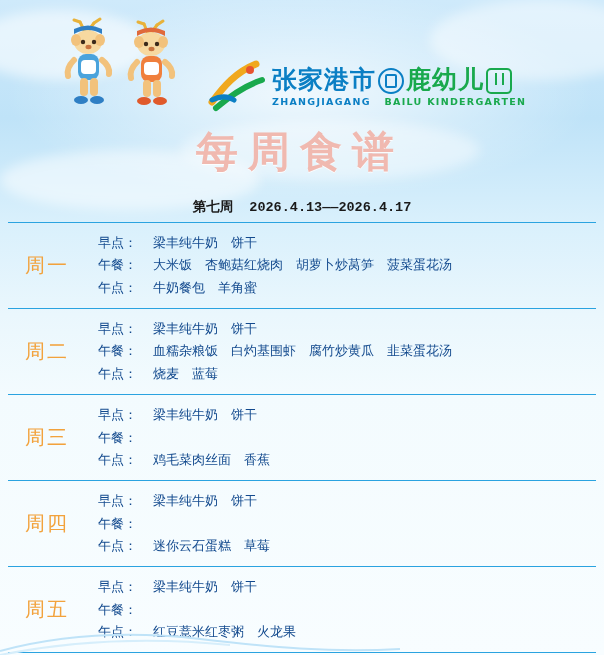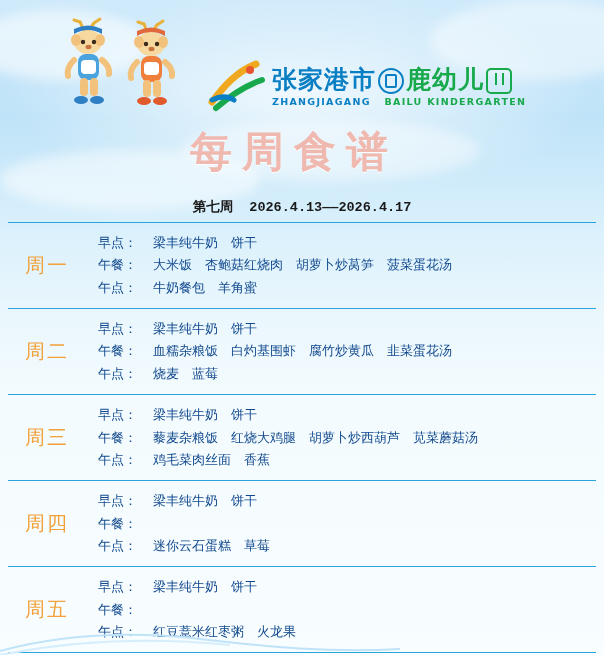--- a/index.html
+++ b/index.html
@@ -106,21 +106,21 @@
     font-weight: bold;
     color: #0b7fc4;
     letter-spacing: 1.3px;
     margin-top: 3px;
     white-space: nowrap;
   }
   .logo-en .en2 { color: #19a94d; padding-left: 9px; }
 
   .title-main {
     position: absolute;
-    left: 190px;
+    left: 196px;
     top: 124px;
     font-family: "DejaVu Serif", "Liberation Serif", serif;
     font-size: 42px;
     font-weight: bold;
     letter-spacing: 10px;
     color: #f0b9b0;
     text-shadow: 0 1px 0 rgba(255,255,255,0.8);
   }
   .week-line {
     position: absolute;
@@ -315,21 +315,20 @@
 
     <div class="row">
       <div class="day-cell">周三</div>
       <div class="meals-cell">
         <div class="meal-line">
           <span class="meal-label">早点：</span>
           <span class="meal-items">梁丰纯牛奶　饼干</span>
         </div>
         <div class="meal-line">
           <span class="meal-label">午餐：</span>
-          <span class="meal-items">藜麦杂粮饭　红烧大鸡腿　胡萝卜炒西葫芦　苋菜蘑菇汤</span>
         </div>
         <div class="meal-line">
           <span class="meal-label">午点：</span>
           <span class="meal-items">鸡毛菜肉丝面　香蕉</span>
         </div>
       </div>
     </div>
 
     <div class="row">
       <div class="day-cell">周四</div>

